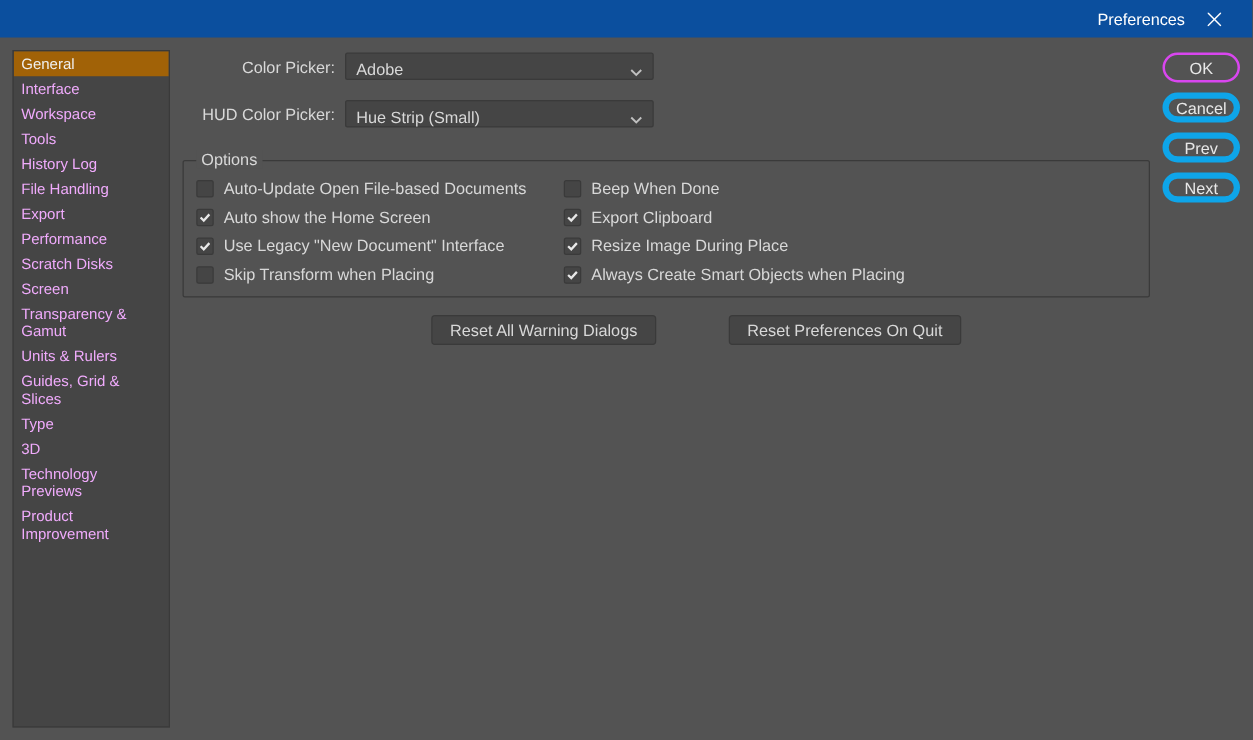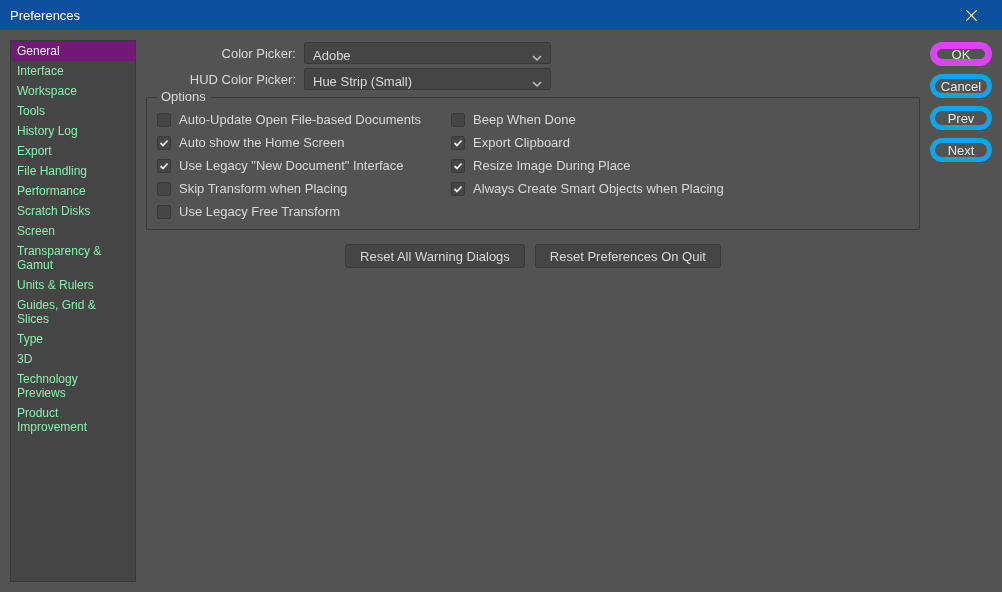--- a/index.html
+++ b/index.html
@@ -20,20 +20,21 @@
       height: 30px;
       background: #0b4f9e;
       display: flex;
       align-items: center;
       padding: 0 8px 0 10px;
       color: #ffffff;
     }
     .titlebar-title {
       flex: 1;
       font-size: 13px;
+      text-align: right;
     }
     .close-btn {
       width: 46px;
       height: 30px;
       display: flex;
       align-items: center;
       justify-content: center;
       cursor: pointer;
     }
     .close-btn svg {
@@ -49,38 +50,37 @@
       width: 126px;
       background: #454545;
       border: 1px solid #3a3a3a;
       overflow: hidden;
     }
     .sidebar-item {
       padding: 3px 6px;
       font-size: 12px;
       line-height: 14px;
       cursor: pointer;
-      color: #86efac;
+      color: #f0abfc;
     }
     .sidebar-item.selected {
-      background: #701a75;
+      background: #a16207;
       color: #f0f0f0;
     }
     .main-col {
       flex: 1;
       display: flex;
       flex-direction: column;
       gap: 0;
     }
     .form-rows {
       display: flex;
       flex-direction: column;
-      gap: 4px;
+      gap: 16px;
       padding-top: 2px;
-      margin-left: 28px;
     }
     .form-row {
       display: flex;
       align-items: center;
       gap: 8px;
     }
     .form-row .label {
       width: 122px;
       text-align: right;
       font-size: 13px;
@@ -99,21 +99,21 @@
       font-size: 13px;
     }
     .dropdown-text {
       flex: 1;
     }
     .dropdown-chev {
       width: 10px;
       height: 10px;
     }
     .fieldset {
-      margin-top: 7px;
+      margin-top: 26px;
       border: 1px solid #3a3a3a;
       border-radius: 2px;
       padding: 14px 10px 10px 10px;
       position: relative;
     }
     .fieldset-legend {
       position: absolute;
       top: -9px;
       left: 10px;
       background: #535353;
@@ -165,20 +165,21 @@
       background: #454545;
       border: 1px solid #3a3a3a;
       border-radius: 3px;
       padding: 4px 14px;
       font-size: 13px;
       color: #d8d8d8;
       cursor: pointer;
       height: 24px;
       display: flex;
       align-items: center;
+      margin-left: 48px;
     }
     .right-col {
       width: 62px;
       display: flex;
       flex-direction: column;
       gap: 8px;
       align-items: stretch;
       padding-top: 2px;
     }
     .pill-btn {
@@ -187,21 +188,21 @@
       color: #e8e8e8;
       border-radius: 20px;
       height: 24px;
       font-size: 13px;
       cursor: pointer;
       display: flex;
       align-items: center;
       justify-content: center;
     }
     .pill-btn.primary {
-      border: 7px solid #d946ef;
+      border: 2px solid #d946ef;
       font-weight: 500;
     }
   </style>
 </head>
 <body>
 
 <div class="titlebar">
   <span class="titlebar-title">Preferences</span>
   <div class="close-btn">
     <svg width="11" height="11" viewBox="0 0 11 11">
@@ -212,22 +213,22 @@
 </div>
 
 <div class="body-area">
 
   <div class="sidebar" id="sidebar">
       <div class="sidebar-item selected">General</div>
       <div class="sidebar-item">Interface</div>
       <div class="sidebar-item">Workspace</div>
       <div class="sidebar-item">Tools</div>
       <div class="sidebar-item">History Log</div>
+      <div class="sidebar-item">File Handling</div>
       <div class="sidebar-item">Export</div>
-      <div class="sidebar-item">File Handling</div>
       <div class="sidebar-item">Performance</div>
       <div class="sidebar-item">Scratch Disks</div>
       <div class="sidebar-item">Screen</div>
       <div class="sidebar-item">Transparency &amp; Gamut</div>
       <div class="sidebar-item">Units &amp; Rulers</div>
       <div class="sidebar-item">Guides, Grid &amp; Slices</div>
       <div class="sidebar-item">Type</div>
       <div class="sidebar-item">3D</div>
       <div class="sidebar-item">Technology Previews</div>
       <div class="sidebar-item">Product Improvement</div>
@@ -277,24 +278,20 @@
                 <svg width="10" height="10" viewBox="0 0 10 10">
                   <path d="M1.5 5 L4 7.5 L8.5 2.5" stroke="#e8e8e8" stroke-width="1.8" fill="none"></path>
                 </svg>
               </div>
               <span>Use Legacy "New Document" Interface</span>
             </div>
             <div class="check-row">
               <div class="checkbox"></div>
               <span>Skip Transform when Placing</span>
             </div>
-            <div class="check-row">
-              <div class="checkbox"></div>
-              <span>Use Legacy Free Transform</span>
-            </div>
           </div>
         <div class="options-col" id="opts-right">
             <div class="check-row">
               <div class="checkbox"></div>
               <span>Beep When Done</span>
             </div>
             <div class="check-row">
               <div class="checkbox checked">
                 <svg width="10" height="10" viewBox="0 0 10 10">
                   <path d="M1.5 5 L4 7.5 L8.5 2.5" stroke="#e8e8e8" stroke-width="1.8" fill="none"></path>

